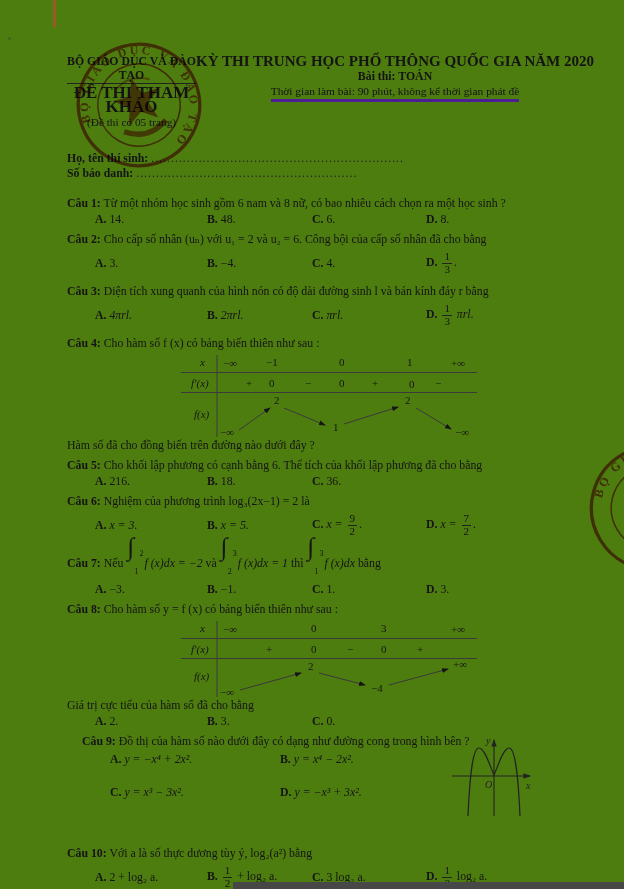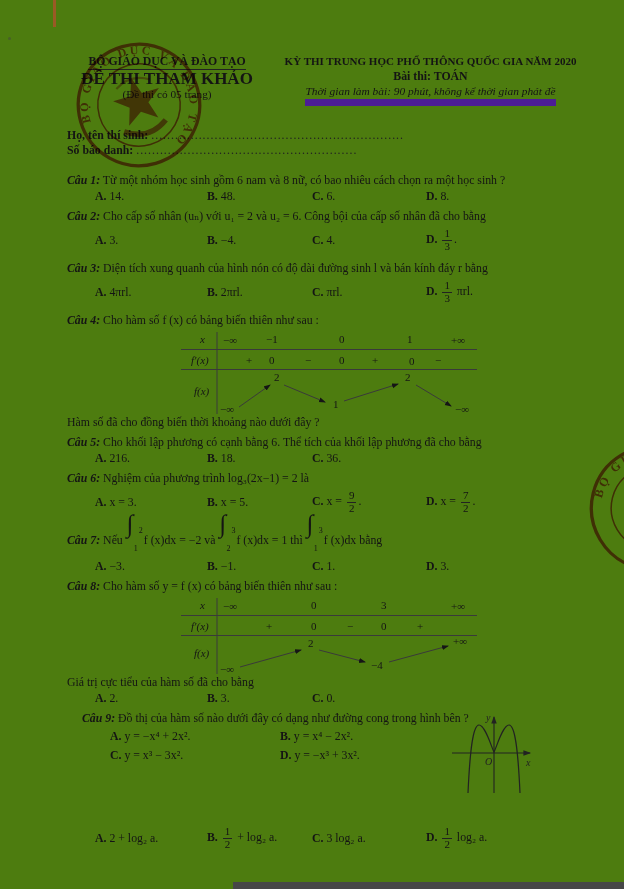--- a/index.html
+++ b/index.html
@@ -7,41 +7,41 @@
         font-family:"Liberation Serif","DejaVu Serif",serif;color:#141414;overflow:hidden;}
   .content{padding:54px 30px 0 67px;font-size:11.8px;line-height:14px;}
 
   
   .hdr{display:flex;}
   .hdr-left{width:200px;text-align:center;}
   .hdr-left .l1{font-weight:bold;display:inline-block;border-bottom:1px solid #222;padding-bottom:1px;}
   .hdr-left .l2{font-weight:bold;font-size:17px;margin-top:2px;}
   .hdr-left .l3{font-size:11.3px;margin-top:1px;}
   .hdr-right{flex:1;text-align:center;}
-  .hdr-right .l1{font-weight:bold;white-space:nowrap;font-size:11px;}
+  .hdr-right .l1{font-weight:bold;white-space:nowrap;font-size:15px;}
   .hdr-right .l2{font-weight:bold;margin-top:1px;}
-  .hdr-right .l3{font-style:italic;display:inline-block;border-bottom:7px solid #4c1d95;
+  .hdr-right .l3{display:inline-block;border-bottom:3px solid #4c1d95;
                  padding-bottom:1px;margin-top:1px;font-size:11.4px;}
 
   
   .cand{margin-top:22px;font-weight:bold;}
   .cand .row{height:15px;white-space:nowrap;}
   .dots{font-weight:normal;display:inline-block;overflow:hidden;white-space:nowrap;
         vertical-align:bottom;letter-spacing:1px;color:#222;}
   .dots.w1{width:252px;} .dots.w2{width:220px;}
 
   
   .q{margin-top:6px;}
-  .qlabel{font-weight:bold;font-style:italic;}
-  .m{}
+  .qlabel{font-weight:bold;}
+  .m{font-style:italic;}
   .opts{display:grid;grid-template-columns:112px 105px 114px auto;margin-left:28px;margin-top:2px;align-items:center;}
   .opts.tall{min-height:30px;margin-left:28px;}
   .opt{white-space:nowrap;}
   .opt b{font-weight:bold;}
-  .opts2{display:grid;grid-template-columns:170px 200px;margin-left:28px;margin-top:4px;row-gap:5px;}
+  .opts2{display:grid;grid-template-columns:170px 200px;margin-left:28px;margin-top:4px;row-gap:19px;}
 
   .frac{display:inline-block;vertical-align:middle;text-align:center;font-size:11px;line-height:1.05;margin:1px 2px;}
   .frac .fn{display:block;border-bottom:1px solid #222;padding:0 2px 0;}
   .frac .fd{display:block;}
 
   .intline{height:34px;display:flex;align-items:center;gap:3px;white-space:nowrap;}
   .intg{display:inline-block;position:relative;width:15px;height:32px;}
   .intg .sym{position:absolute;left:1px;top:-7px;font-size:25px;}
   .intg .s-up{position:absolute;font-size:8px;right:-2px;top:0;}
   .intg .s-dn{position:absolute;font-size:8px;left:8px;bottom:0;}
@@ -159,21 +159,21 @@
         <text x="53" y="84">−∞</text>
         <text x="107" y="52">2</text>
         <text x="166" y="79">1</text>
         <text x="238" y="52">2</text>
         <text x="288" y="84">−∞</text>
         <line class="arrow" x1="72" y1="78" x2="103" y2="56" marker-end="url(#a1)"></line>
         <line class="arrow" x1="117" y1="56" x2="158" y2="73" marker-end="url(#a1)"></line>
         <line class="arrow" x1="177" y1="72" x2="231" y2="55" marker-end="url(#a1)"></line>
         <line class="arrow" x1="249" y1="56" x2="284" y2="77" marker-end="url(#a1)"></line>
       </svg>
-      <div>Hàm số đã cho đồng biến thời khoảng nào dưới đây ?</div>
+      <div>Hàm số đã cho đồng biến trên đường nào dưới đây ?</div>
     </div>
 
     <div class="q">
       <div><span class="qlabel">Câu 5:</span> <span>Cho khối lập phương có cạnh bằng 6. Thể tích của khối lập phương đã cho bằng</span></div>
       <div class="opts">
         <span class="opt"><b>A.</b> <span>216.</span></span>
         <span class="opt"><b>B.</b> <span>18.</span></span>
         <span class="opt"><b>C.</b> <span>36.</span></span>
       </div>
     </div>
@@ -278,20 +278,21 @@
       </svg>
       <div class="opts2">
         <span class="opt"><b>A.</b> <span class="m">y = −x⁴ + 2x².</span></span>
         <span class="opt"><b>B.</b> <span class="m">y = x⁴ − 2x².</span></span>
         <span class="opt"><b>C.</b> <span class="m">y = x³ − 3x².</span></span>
         <span class="opt"><b>D.</b> <span class="m">y = −x³ + 3x².</span></span>
       </div>
     </div>
 
     <div class="q" style="margin-top:16px;">
+      <div><span class="qlabel">Câu 10:</span> <span>Với a là số thực dương tùy ý, log₂(a²) bằng</span></div>
       <div class="opts tall">
         <span class="opt"><b>A.</b> <span>2 + log₂ a.</span></span>
         <span class="opt"><b>B.</b> <span class="frac"><span class="fn">1</span><span class="fd">2</span></span><span> + log₂ a.</span></span>
         <span class="opt"><b>C.</b> <span>3 log₂ a.</span></span>
         <span class="opt"><b>D.</b> <span class="frac"><span class="fn">1</span><span class="fd">2</span></span><span> log₂ a.</span></span>
       </div>
     </div>
 
   </div>
 

